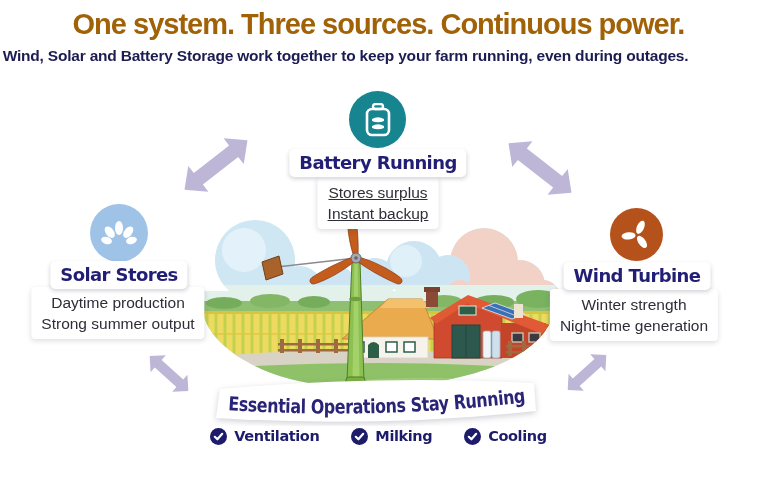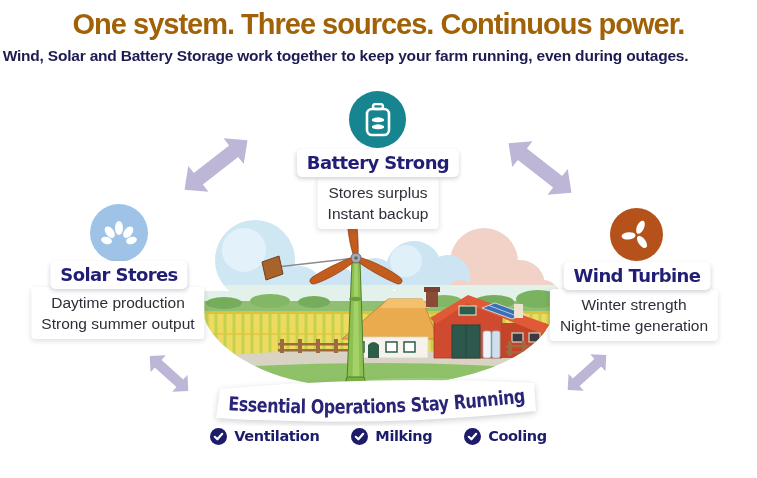--- a/index.html
+++ b/index.html
@@ -217,22 +217,22 @@
 </div>
 
 <div class="abs node-circle circle-battery">
   <svg width="28" height="34" viewBox="0 0 28 34">
     <rect x="9" y="1" width="10" height="5" rx="2.5" fill="none" stroke="#ffffff" stroke-width="2.4"></rect>
     <rect x="3" y="6" width="22" height="26" rx="5" fill="none" stroke="#ffffff" stroke-width="2.6"></rect>
     <path d="M8,16 q6,-3.5 12,0 l0,2 q-6,2.5 -12,0 Z" fill="#ffffff"></path>
     <path d="M8,23 q6,-3.5 12,0 l0,2 q-6,2.5 -12,0 Z" fill="#ffffff"></path>
   </svg>
 </div>
-<div class="abs label-box cx" style="left:378px;top:149px;">Battery Strong</div>
-<div class="abs desc-box cx" style="left:378px;top:177px;">
+<div class="abs label-box cx" style="left:378px;top:149px;">Battery Running</div>
+<div class="abs desc-box cx" style="left:378px;top:177px;text-decoration:underline;">
   <div>Stores surplus</div>
   <div>Instant backup</div>
 </div>
 
 <div class="abs node-circle circle-solar">
   <svg width="36" height="30" viewBox="0 0 36 30">
     <g fill="#ffffff">
       <g transform="translate(18,26)">
         <g transform="rotate(0)">
             <ellipse cx="0" cy="-16" rx="4" ry="7"></ellipse>

